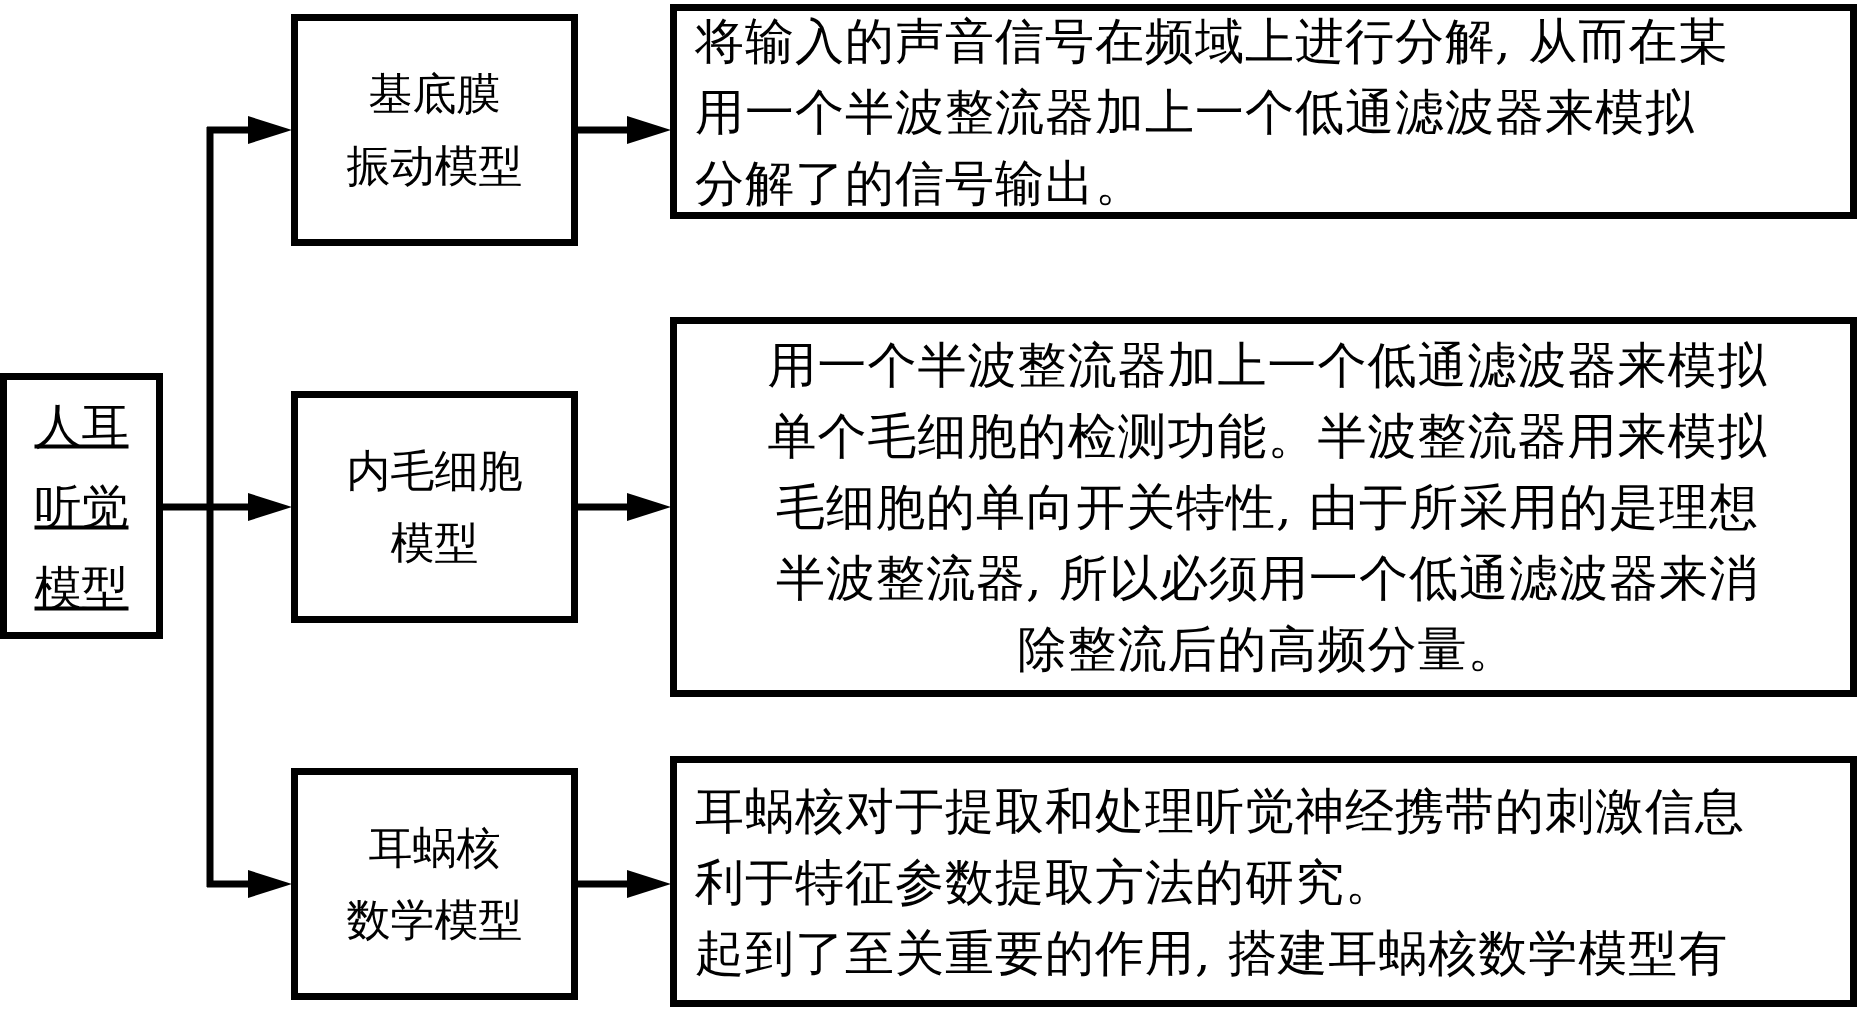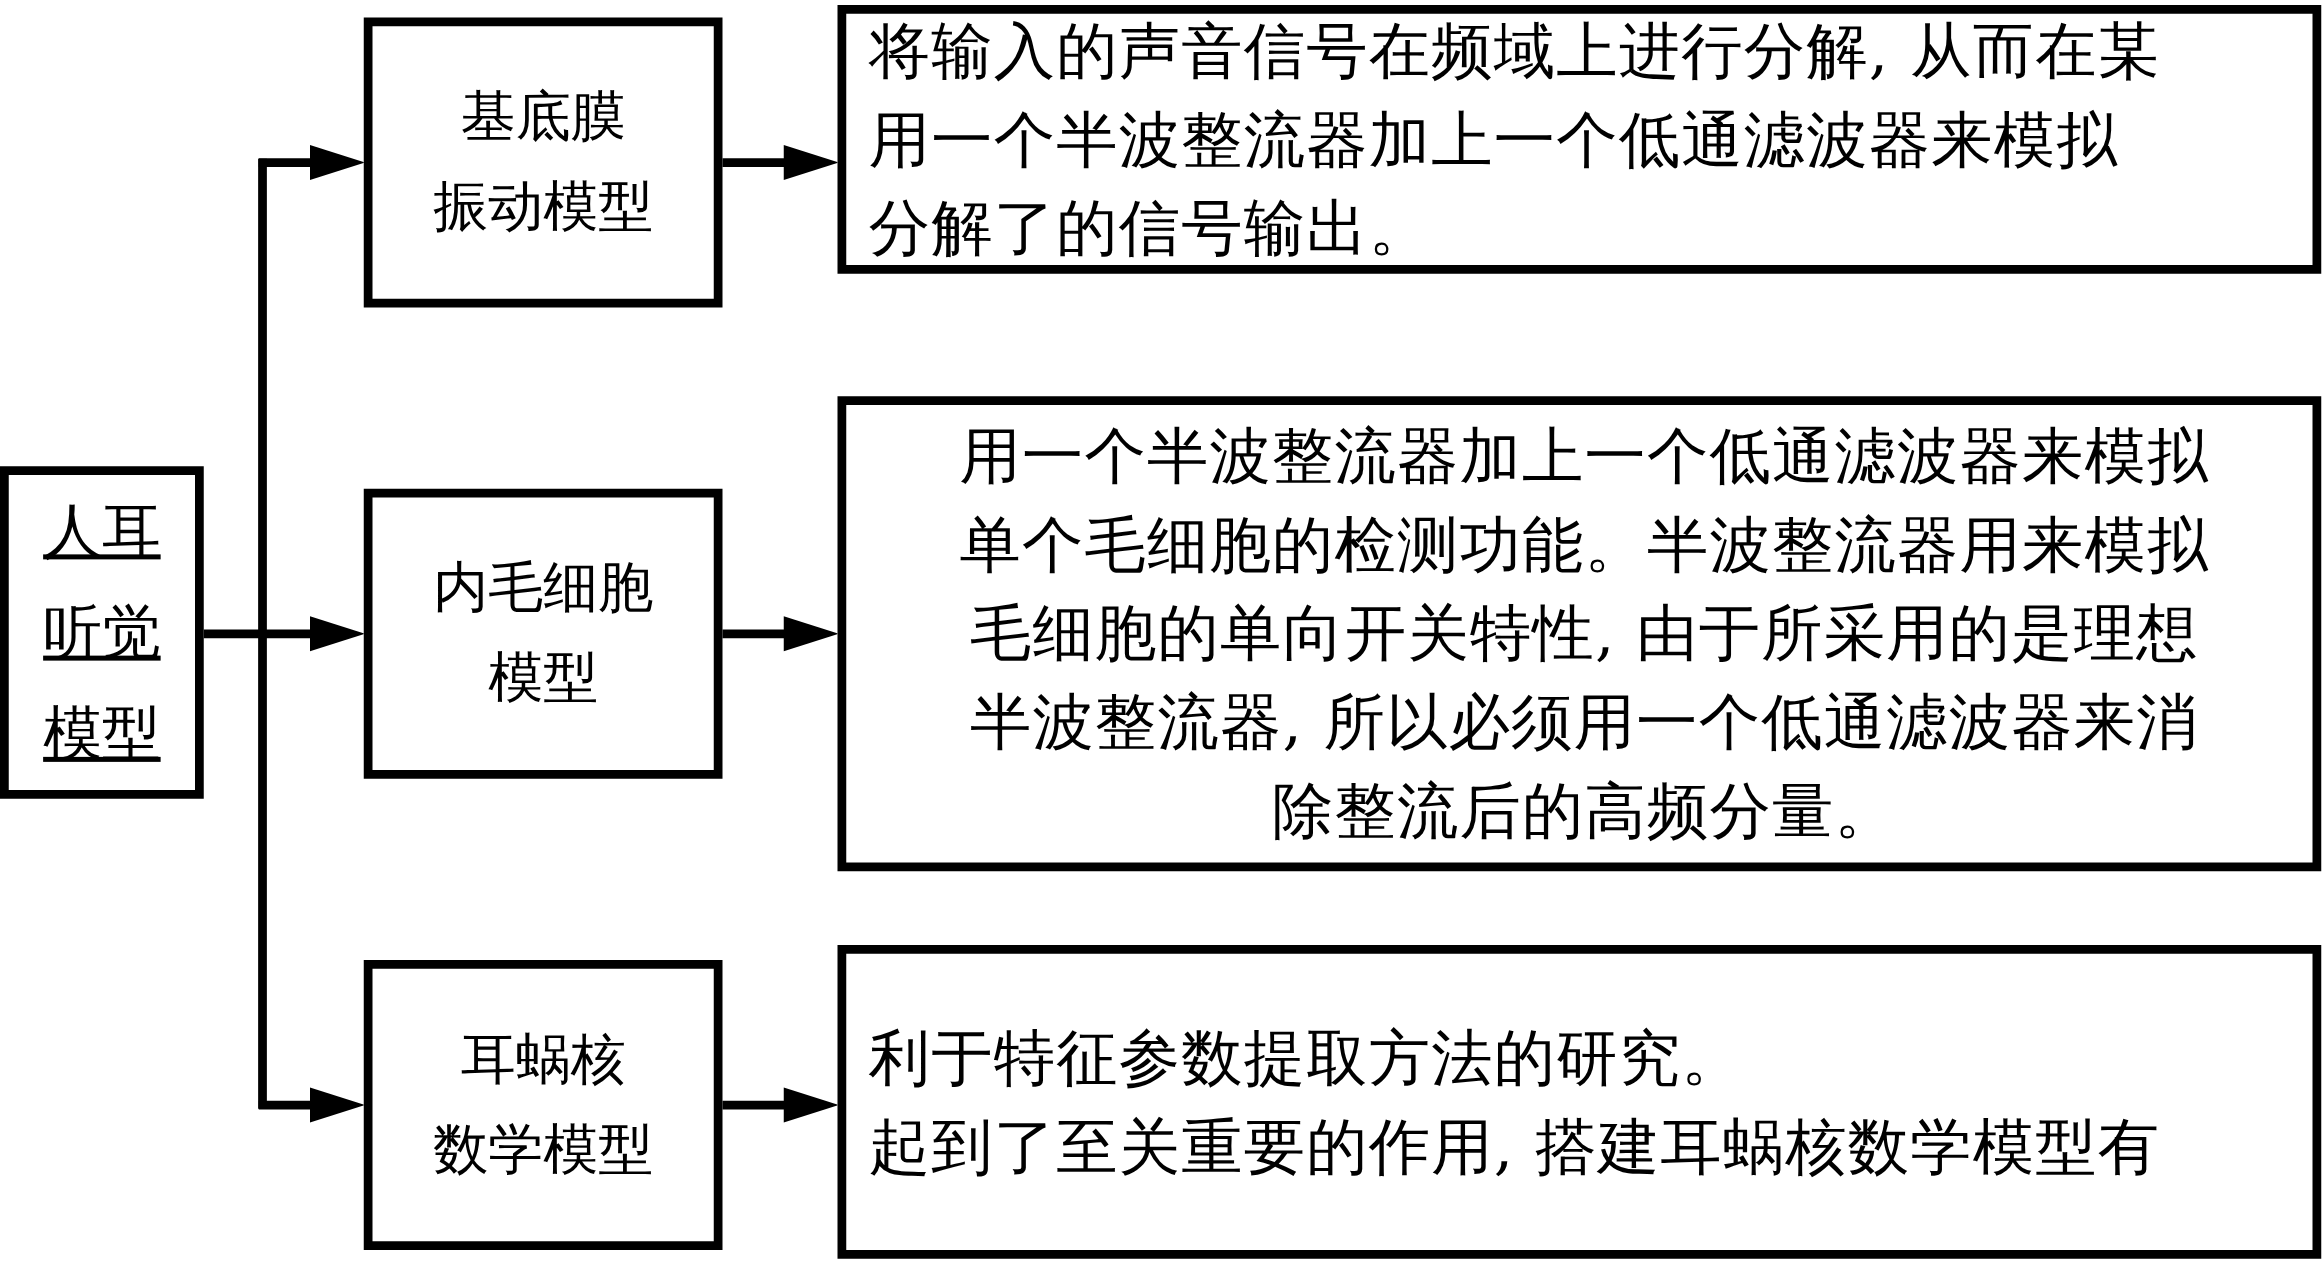--- a/index.html
+++ b/index.html
@@ -81,16 +81,17 @@
     <span>用一个半波整流器加上一个低通滤波器来模拟</span>
     <span>单个毛细胞的检测功能。半波整流器用来模拟</span>
     <span>毛细胞的单向开关特性, 由于所采用的是理想</span>
     <span>半波整流器, 所以必须用一个低通滤波器来消</span>
     <span>除整流后的高频分量。</span>
   </div>
 </div>
 
 <div class="box" style="left:670px; top:756px; width:1187px; height:251px;">
   <div class="desc">
+    <span>耳蜗核对于提取和处理听觉神经携带的刺激信息</span>
     <span>利于特征参数提取方法的研究。</span>
     <span>起到了至关重要的作用, 搭建耳蜗核数学模型有</span>
   </div>
 </div>
 
 </body></html>

